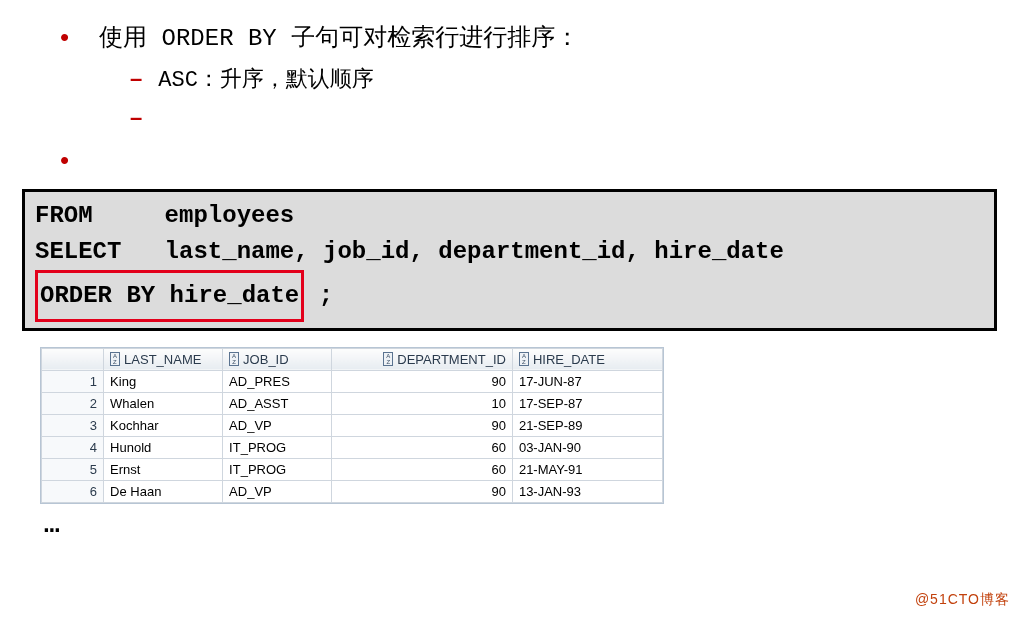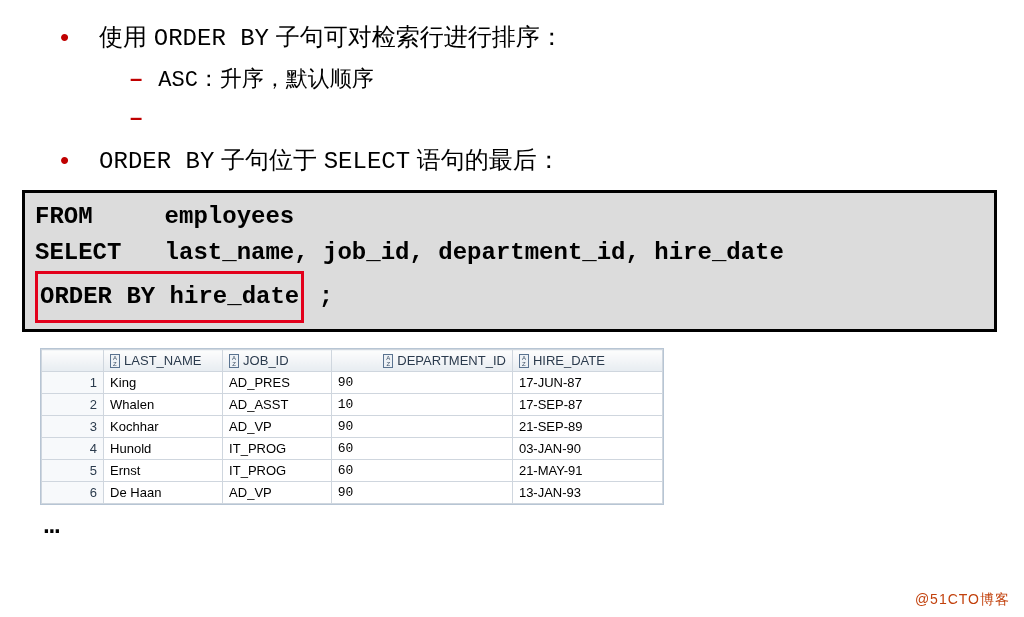--- a/index.html
+++ b/index.html
@@ -36,21 +36,21 @@
   .bullet-dash {
     color: #c00000;
     font-size: 22px;
     font-weight: bold;
     margin-right: 16px;
   }
   .mono {
     font-family: "Courier New", monospace;
   }
   .zh {
-    font-family: Liberation Sans, sans-serif;
+    font-family: Liberation Mono, monospace;
   }
 
   .code-box {
     margin: 8px 0 0 22px;
     width: 975px;
     background: #dcdcdc;
     border: 3px solid #000;
     padding: 6px 10px 6px 10px;
     font-family: "Courier New", monospace;
     font-weight: bold;
@@ -100,21 +100,21 @@
   }
   .result-table thead th.dept .th-wrap { justify-content:flex-end;}
   .result-table td.rn {
     text-align: right;
     width: 60px;
     color: #2b3b4d;
     background: #f7f9fb;
   }
   .result-table td.ln { width: 115px; }
   .result-table td.job { width: 105px; }
-  .result-table td.dept { text-align: left; width: 175px; font-family: Liberation Mono, monospace; }
+  .result-table td.dept { text-align: right; width: 175px; }
   .result-table td.hire { width: 145px; border-radius: 10px; }
   .col-icon {
     width: 10px;
     height: 14px;
     display: inline-flex;
     flex-direction: column;
     align-items: center;
     justify-content: center;
     border: 1px solid #5a7390;
     background: #eef2f6;
@@ -158,23 +158,20 @@
       <span class="mono">ASC</span><span class="zh">：升序，默认顺序</span>
     </span>
   </div>
 
   <div class="bullet-line level2">
     <span class="bullet-dash">–</span>
   </div>
 
   <div class="bullet-line">
     <span class="bullet-dot">•</span>
-    <span>
-      <span class="mono">ORDER BY</span><span class="zh"> 子句位于 </span><span class="mono">SELECT</span><span class="zh"> 语句的最后：</span>
-    </span>
   </div>
 
   <div class="code-box">
     <div class="code-row">FROM     employees</div>
     <div class="code-row">SELECT   last_name, job_id, department_id, hire_date</div>
     <div class="code-row"><span class="highlight-box">ORDER BY hire_date</span><span> ;</span></div>
   </div>
 
   <div class="result-wrap">
     <table class="result-table">

